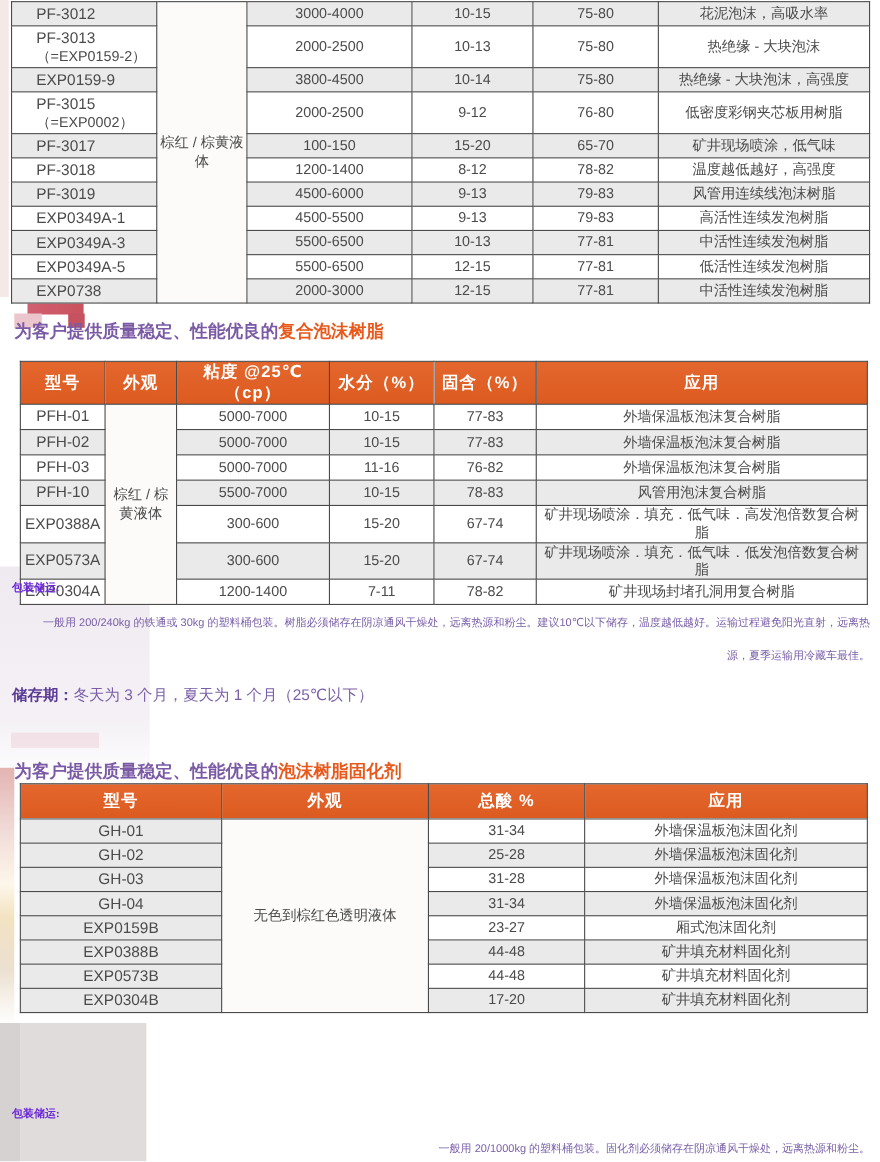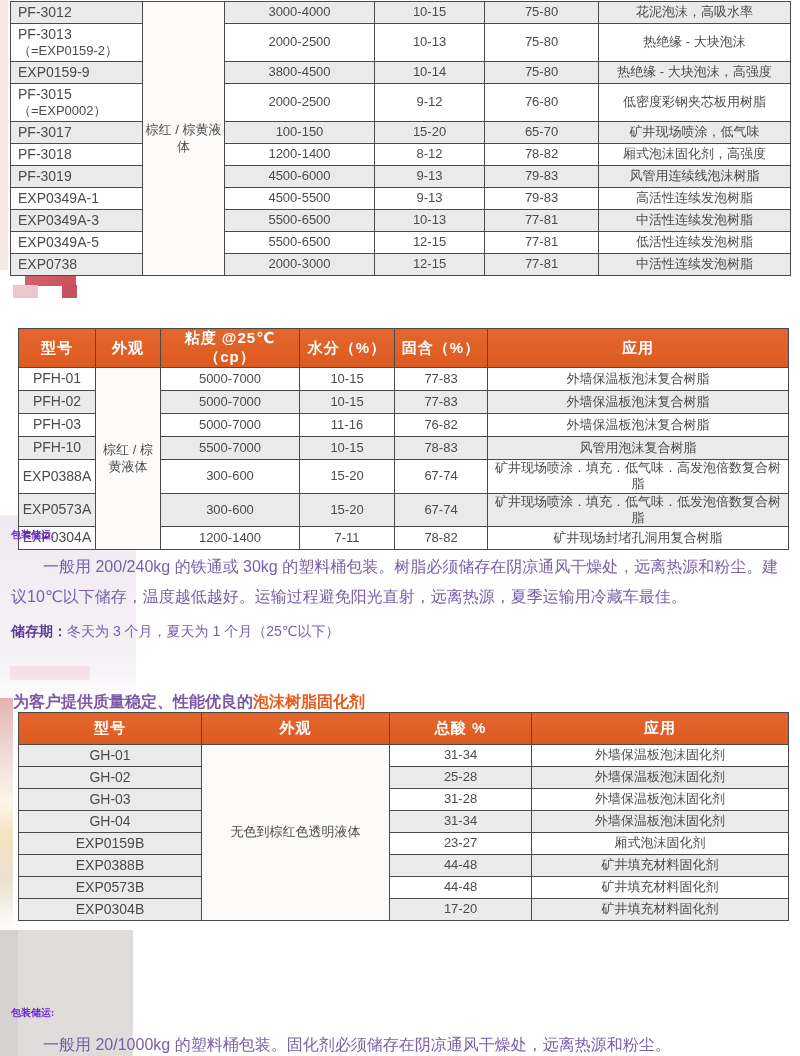--- a/index.html
+++ b/index.html
@@ -23,21 +23,21 @@
   
   table.t{border-collapse:collapse;table-layout:fixed;position:absolute;background:#fff;}
   table.t td,table.t th{border:1px solid #4a4a4a;overflow:hidden;padding:0 2px;}
   table.t{border:1px solid #2f2f2f;}
   td{font-size:13px;text-align:center;vertical-align:middle;color:#4b4b4b;line-height:1.25;}
   th.hdr{background:linear-gradient(180deg,#e4672d 0%,#dc5a20 100%);color:#ffffff;
          font-size:15px;font-weight:bold;letter-spacing:1px;}
   tr.shade td{background:#eaeaea;}
   td.appearance-cell{background:#fcfbfa !important;}
   td.model-cell{font-size:14px;text-align:center;}
-  .t1 td.model-cell{text-align:left;padding-left:7px;}
+  .t1 td.model-cell{text-align:left;padding-left:22px;}
   td.app-cell{font-size:13px;}
   .t1{top:1px;left:10px;width:781px;}
   .t1 td{height:21px;}
   .t1 tr.tall td{height:37px;}
   .t2{top:328px;left:18px;width:771px;}
   .t2 th{height:34px;}
   .t2 td{height:22px;}
   .t3{top:712px;left:18px;width:771px;}
   .t3 th{height:31px;}
   .t3 td{height:21px;}
@@ -49,21 +49,21 @@
   .h1{top:292px;}
   .h2{top:692px;text-align:right;}
   .hd-prefix{color:#7b5aa5;}
   .hd-key{color:#e8591c;}
 
   
   .storage{position:absolute;left:11px;width:780px;color:#7a5fa8;}
   .s1{top:524px;}
   .s2{top:1002px;}
   .stor-title{font-size:10px;font-weight:bold;color:#6d28d9;line-height:22px;font-family:Liberation Serif, serif;}
-  .stor-body{margin-top:6px;font-size:16px;line-height:30px;text-indent:2em;}
+  .stor-body{margin-top:6px;font-size:10px;line-height:30px;text-indent:2em;text-align:right;}
   .stor-period{margin-top:6px;font-size:14px;line-height:26px;}
   .period-label{font-weight:bold;color:#5b3b96;}
 </style>
 </head>
 <body>
 
 <div class="page">
 
   <div class="bg edge-pink-top"></div>
   <div class="bg strip-lavender"></div>
@@ -119,21 +119,21 @@
         <td>100-150</td>
         <td>15-20</td>
         <td>65-70</td>
         <td class="app-cell">矿井现场喷涂，低气味</td>
       </tr>
       <tr>
         <td class="model-cell">PF-3018</td>
         <td>1200-1400</td>
         <td>8-12</td>
         <td>78-82</td>
-        <td class="app-cell">厢式泡沫固化剂，高强度</td>
+        <td class="app-cell">温度越低越好，高强度</td>
       </tr>
       <tr class="shade">
         <td class="model-cell">PF-3019</td>
         <td>4500-6000</td>
         <td>9-13</td>
         <td>79-83</td>
         <td class="app-cell">风管用连续线泡沫树脂</td>
       </tr>
       <tr>
         <td class="model-cell">EXP0349A-1</td>
@@ -159,20 +159,23 @@
       <tr class="shade">
         <td class="model-cell">EXP0738</td>
         <td>2000-3000</td>
         <td>12-15</td>
         <td>77-81</td>
         <td class="app-cell">中活性连续发泡树脂</td>
       </tr>
     </tbody>
   </table>
 
+  <div class="sec-heading h1">
+    <span class="hd-prefix">为客户提供质量稳定、性能优良的</span><span class="hd-key">复合泡沫树脂</span>
+  </div>
 
   <table class="t t2">
     <colgroup>
         <col style="width:77px">
         <col style="width:65px">
         <col style="width:139px">
         <col style="width:95px">
         <col style="width:93px">
         <col>
       </colgroup>

